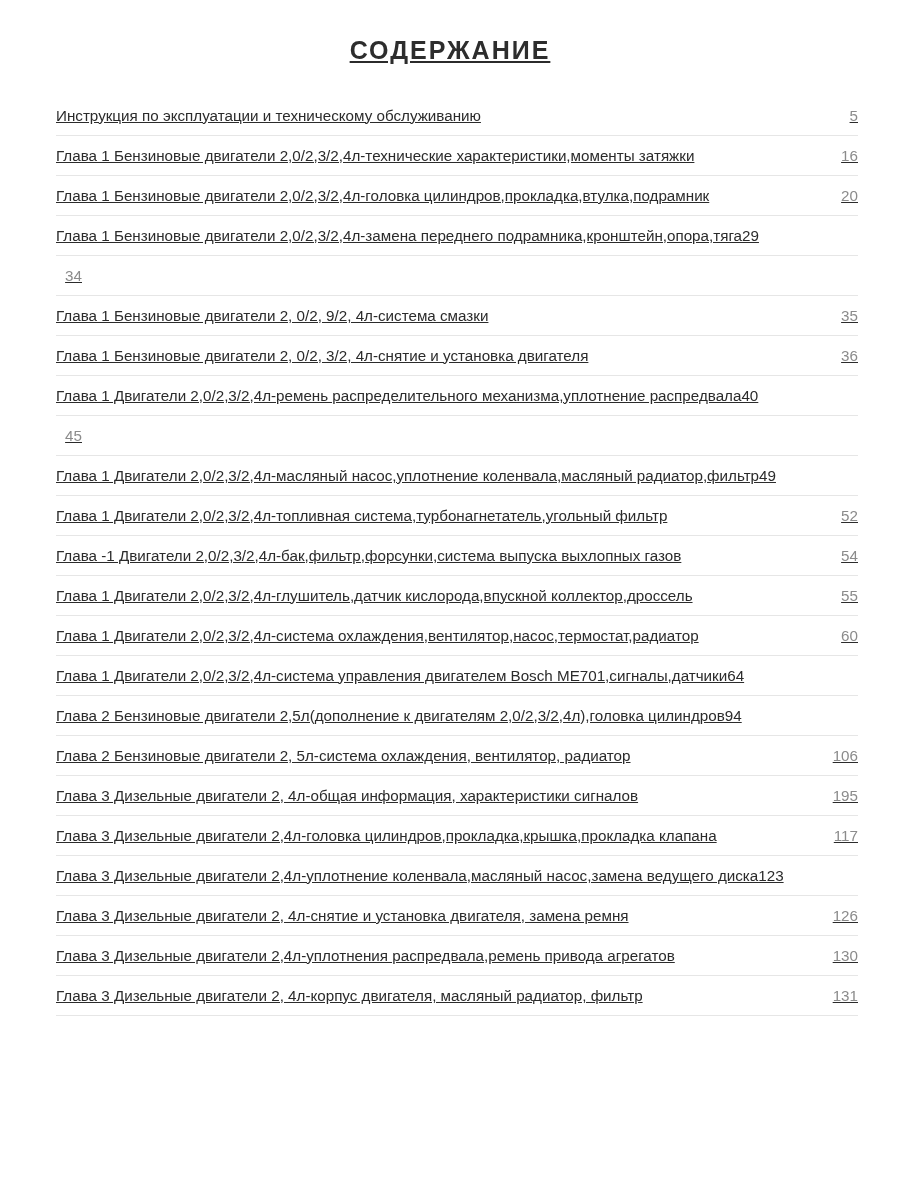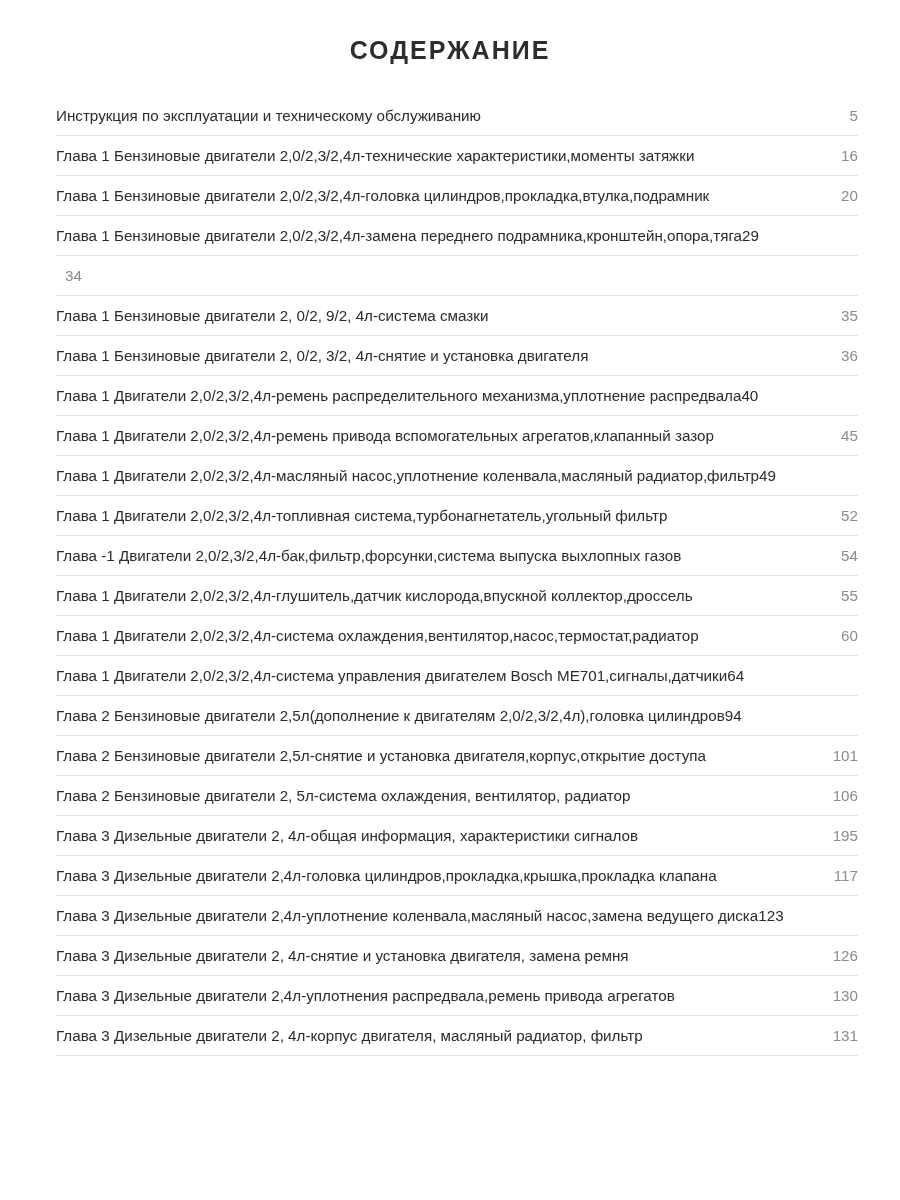--- a/index.html
+++ b/index.html
@@ -15,20 +15,21 @@
     color: #2b2b2b;
     overflow: hidden;
   }
 
   .page {
     width: 900px;
     height: 1044px;
     box-sizing: border-box;
     background: #ffffff;
     position: relative;
+    text-decoration: underline;
   }
 
   .toc-title {
     text-align: center;
     font-size: 25px;
     font-weight: bold;
     letter-spacing: 2.0px;
     color: #2d2d2d;
     margin: 0;
     padding-top: 37px;
@@ -117,21 +118,20 @@
       </li>
       <li class="toc-row">
         <span class="toc-text">Глава 1 Бензиновые двигатели 2, 0/2, 3/2, 4л-снятие и установка двигателя</span>
         <span class="toc-page">36</span>
       </li>
       <li class="toc-row">
         <span class="toc-text">Глава 1 Двигатели 2,0/2,3/2,4л-ремень распределительного механизма,уплотнение распредвала40</span>
         <span class="toc-page empty"></span>
       </li>
       <li class="toc-row">
-        <span class="toc-text">Глава 1 Двигатели 2,0/2,3/2,4л-ремень привода вспомогательных агрегатов,клапанный зазор</span>
         <span class="toc-page">45</span>
       </li>
       <li class="toc-row">
         <span class="toc-text">Глава 1 Двигатели 2,0/2,3/2,4л-масляный насос,уплотнение коленвала,масляный радиатор,фильтр49</span>
         <span class="toc-page empty"></span>
       </li>
       <li class="toc-row">
         <span class="toc-text">Глава 1 Двигатели 2,0/2,3/2,4л-топливная система,турбонагнетатель,угольный фильтр</span>
         <span class="toc-page">52</span>
       </li>
@@ -147,24 +147,20 @@
         <span class="toc-text">Глава 1 Двигатели 2,0/2,3/2,4л-система охлаждения,вентилятор,насос,термостат,радиатор</span>
         <span class="toc-page">60</span>
       </li>
       <li class="toc-row">
         <span class="toc-text">Глава 1 Двигатели 2,0/2,3/2,4л-система управления двигателем Bosch ME701,сигналы,датчики64</span>
         <span class="toc-page empty"></span>
       </li>
       <li class="toc-row">
         <span class="toc-text">Глава 2 Бензиновые двигатели 2,5л(дополнение к двигателям 2,0/2,3/2,4л),головка цилиндров94</span>
         <span class="toc-page empty"></span>
-      </li>
-      <li class="toc-row">
-        <span class="toc-text">Глава 2 Бензиновые двигатели 2,5л-снятие и установка двигателя,корпус,открытие доступа</span>
-        <span class="toc-page">101</span>
       </li>
       <li class="toc-row">
         <span class="toc-text">Глава 2 Бензиновые двигатели 2, 5л-система охлаждения, вентилятор, радиатор</span>
         <span class="toc-page">106</span>
       </li>
       <li class="toc-row">
         <span class="toc-text">Глава 3 Дизельные двигатели 2, 4л-общая информация, характеристики сигналов</span>
         <span class="toc-page">195</span>
       </li>
       <li class="toc-row">

